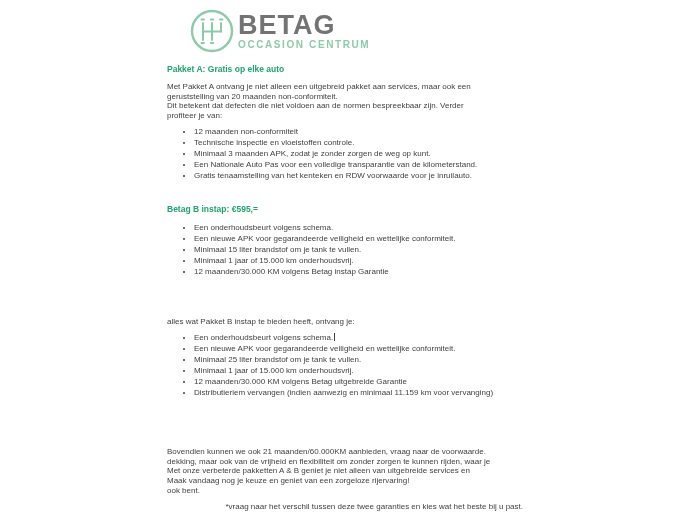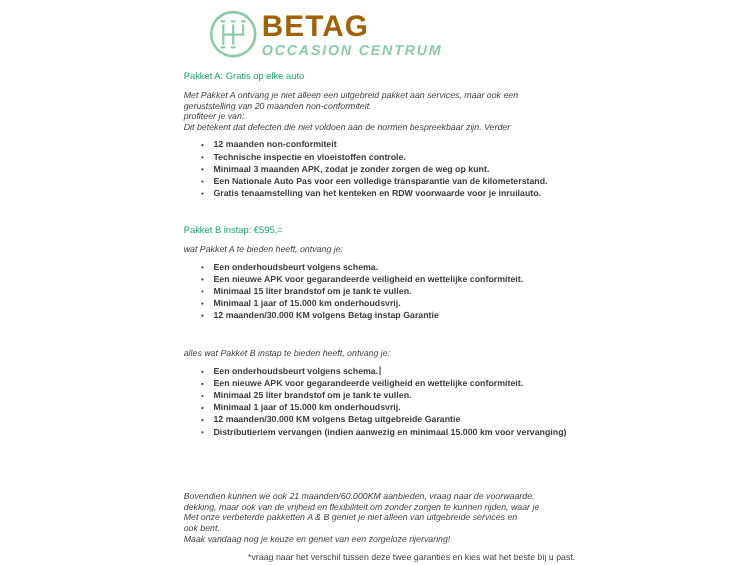--- a/index.html
+++ b/index.html
@@ -14,42 +14,42 @@
   }
   
   .logo {
     position:absolute; left:188px; top:7px;
     display:flex; align-items:center; gap:2px;
   }
   .logo-icon { width:48px; height:48px; }
   .wordmark { display:flex; flex-direction:column; line-height:1; }
   .brand {
     font-size:27px; font-weight:bold; letter-spacing:1px;
-    color:#a16207;
+    color:#737373;
   }
   .brand-sub {
-    font-size:13px; font-weight:bold; letter-spacing:1.6px;
-    color:#8ccba8; margin-top:1px;font-style:italic;
+    font-size:10px; font-weight:bold; letter-spacing:1.6px;
+    color:#8ccba8; margin-top:1px;
   }
   
   .section { position:absolute; left:167px; width:356px; }
   .sec-a { top:64px; }
   .sec-b { top:204px; }
   .sec-c { top:317px; }
   .sec-heading {
-    font-size:8.5px; font-weight:normal; color:#1fa46f;
+    font-size:8.5px; font-weight:bold; color:#1fa46f;
     margin-bottom:8px; line-height:10px;
   }
-  .body-line { font-size:8px; line-height:9.7px;font-style:italic; }
+  .body-line { font-size:8px; line-height:9.7px; }
   ul.bullets {
     margin-top:5px; padding-left:27px;
     list-style-type:disc;
   }
   ul.bullets li {
-    font-size:8px; line-height:11px;font-weight:bold;
+    font-size:8px; line-height:11px;
   }
   .cursor {
     display:inline-block; width:1px; height:8px;
     background:#3e3e3e; vertical-align:-1px; margin-left:1px;
   }
   
   .footer { position:absolute; left:167px; top:447px; width:356px; }
   .footnote { position:absolute; left:167px; top:502px; width:356px; font-size:8px; line-height:9.7px;text-align:right; }
 </style>
 </head>
@@ -77,58 +77,57 @@
     <div class="wordmark">
       <div class="brand">BETAG</div>
       <div class="brand-sub">OCCASION CENTRUM</div>
     </div>
   </div>
 
   <div class="section sec-a">
     <div class="sec-heading">Pakket A: Gratis op elke auto</div>
     <div class="body-line">Met Pakket A ontvang je niet alleen een uitgebreid pakket aan services, maar ook een</div>
     <div class="body-line">geruststelling van 20 maanden non-conformiteit.</div>
+    <div class="body-line">Dit betekent dat defecten die niet voldoen aan de normen bespreekbaar zijn. Verder</div>
     <div class="body-line">profiteer je van:</div>
-    <div class="body-line">Dit betekent dat defecten die niet voldoen aan de normen bespreekbaar zijn. Verder</div>
     <ul class="bullets">
       <li>12 maanden non-conformiteit</li>
       <li>Technische inspectie en vloeistoffen controle.</li>
       <li>Minimaal 3 maanden APK, zodat je zonder zorgen de weg op kunt.</li>
       <li>Een Nationale Auto Pas voor een volledige transparantie van de kilometerstand.</li>
       <li>Gratis tenaamstelling van het kenteken en RDW voorwaarde voor je inruilauto.</li>
     </ul>
   </div>
 
   <div class="section sec-b">
-    <div class="sec-heading">Pakket B instap: €595,=</div>
-    <div class="body-line">wat Pakket A te bieden heeft, ontvang je:</div>
+    <div class="sec-heading">Betag B instap: €595,=</div>
     <ul class="bullets">
       <li>Een onderhoudsbeurt volgens schema.</li>
       <li>Een nieuwe APK voor gegarandeerde veiligheid en wettelijke conformiteit.</li>
       <li>Minimaal 15 liter brandstof om je tank te vullen.</li>
       <li>Minimaal 1 jaar of 15.000 km onderhoudsvrij.</li>
       <li>12 maanden/30.000 KM volgens Betag instap Garantie</li>
     </ul>
   </div>
 
   <div class="section sec-c">
     <div class="body-line">alles wat Pakket B instap te bieden heeft, ontvang je:</div>
     <ul class="bullets">
       <li><span>Een onderhoudsbeurt volgens schema.</span><span class="cursor"></span></li>
       <li>Een nieuwe APK voor gegarandeerde veiligheid en wettelijke conformiteit.</li>
       <li>Minimaal 25 liter brandstof om je tank te vullen.</li>
       <li>Minimaal 1 jaar of 15.000 km onderhoudsvrij.</li>
       <li>12 maanden/30.000 KM volgens Betag uitgebreide Garantie</li>
-      <li>Distributieriem vervangen (indien aanwezig en minimaal 15.000 km voor vervanging)</li>
+      <li>Distributieriem vervangen (indien aanwezig en minimaal 11.159 km voor vervanging)</li>
     </ul>
   </div>
 
   <div class="footer">
     <div class="body-line">Bovendien kunnen we ook 21 maanden/60.000KM aanbieden, vraag naar de voorwaarde.</div>
     <div class="body-line">dekking, maar ook van de vrijheid en flexibiliteit om zonder zorgen te kunnen rijden, waar je</div>
     <div class="body-line">Met onze verbeterde pakketten A &amp; B geniet je niet alleen van uitgebreide services en</div>
+    <div class="body-line">Maak vandaag nog je keuze en geniet van een zorgeloze rijervaring!</div>
     <div class="body-line">ook bent.</div>
-    <div class="body-line">Maak vandaag nog je keuze en geniet van een zorgeloze rijervaring!</div>
   </div>
 
   <div class="footnote">*vraag naar het verschil tussen deze twee garanties en kies wat het beste bij u past.</div>
 
 </div>
 
 </body></html>

